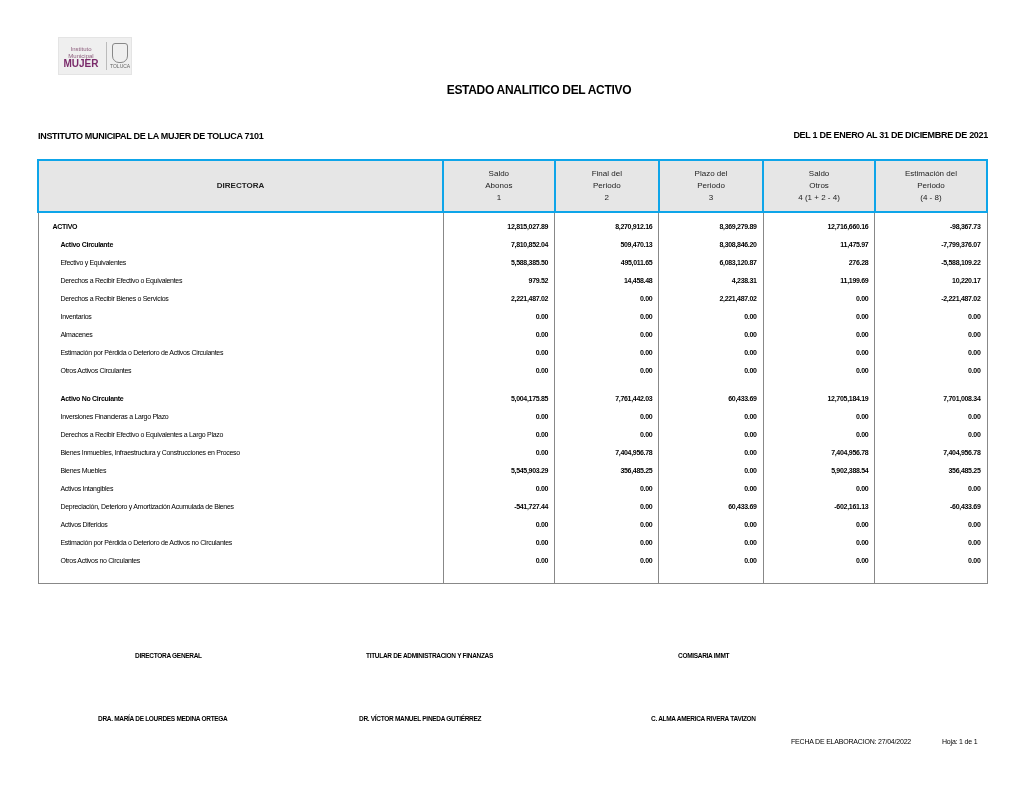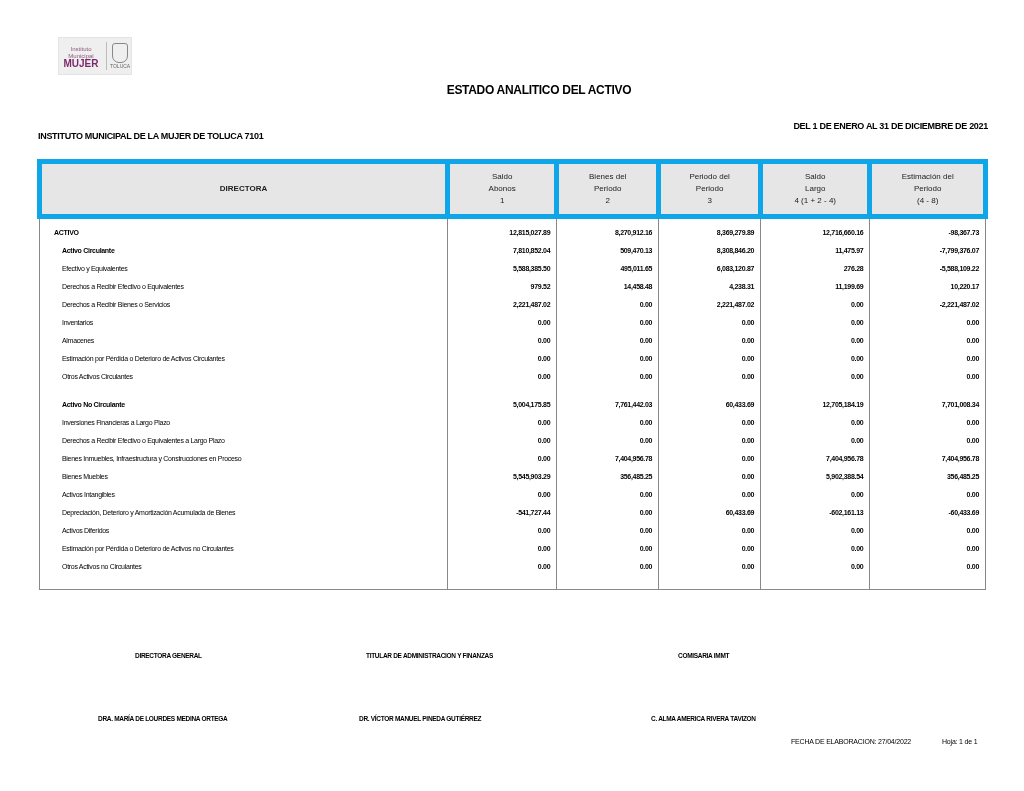--- a/index.html
+++ b/index.html
@@ -5,23 +5,23 @@
   body { margin:0; background:#fff; font-family:"Liberation Sans", sans-serif; color:#000; }
   .page { position:relative; width:1024px; height:791px; background:#fff; }
   .logo { position:absolute; left:58px; top:37px; width:72px; height:36px; background:#efefef; border:1px solid #e4e4e4; display:flex; align-items:center; }
   .logo .l1 { width:44px; font-size:6px; color:#8a5a7a; line-height:7px; text-align:center; }
   .logo .mujer { font-size:10px; font-weight:bold; color:#7a2a6a; }
   .logo .sep { width:1px; height:28px; background:#bbb; margin:0 3px; }
   .logo .shield { width:14px; height:18px; border:1px solid #888; border-radius:3px 3px 7px 7px; margin:0 auto; }
   .logo .tol { font-size:5px; color:#666; text-align:center; }
   .title { position:absolute; left:0; width:1024px; top:83px; text-align:center; font-weight:bold; font-size:12px; letter-spacing:-0.3px;padding-left:27px; }
   .entity { position:absolute; left:38px; top:131px; font-weight:bold; font-size:9px; letter-spacing:-0.3px; }
-  .period { position:absolute; right:36px; top:121px; font-weight:bold; font-size:9px; letter-spacing:-0.3px; }
+  .period { position:absolute; right:36px; top:130px; font-weight:bold; font-size:9px; letter-spacing:-0.3px; }
   table { position:absolute; left:37px; top:159px; width:951px; border-collapse:collapse; font-size:7px; }
-  th { background:#e6e6e6; border:5px solid #0ea5e9; font-weight:normal; color:#222; height:50px; padding:0; line-height:12px; font-size:8px; }
+  th { background:#e6e6e6; border:2px solid #0ea5e9; font-weight:normal; color:#222; height:50px; padding:0; line-height:12px; font-size:8px; }
   th.concept { font-weight:bold; width:403px; }
   td { padding:0 6px; height:18px; border-left:1px solid #888; border-right:1px solid #888; text-align:right; font-weight:bold; letter-spacing:-0.3px; }
   td.c { text-align:left; font-weight:normal; padding-left:14px; }
   td.c.sub { padding-left:22px; }
   td.c.sub.bold, td.c.bold { font-weight:bold; }
   td.c.top { padding-left:14px; }
   tr.first td { padding-top:4px; }
   tr.spacer td { height:10px; }
   tr.last td { border-bottom:1px solid #888; height:14px; }
   .sig { position:absolute; font-weight:bold; font-size:6.5px; letter-spacing:-0.3px; }
@@ -51,32 +51,32 @@
   <table>
     <thead>
       <tr>
         <th class="concept"><span>DIRECTORA</span></th>
         <th>
             <div>Saldo</div>
             <div>Abonos</div>
             <div>1</div>
           </th>
         <th>
-            <div>Bienes del</div>
+            <div>Final del</div>
             <div>Periodo</div>
             <div>2</div>
           </th>
         <th>
-            <div>Periodo del</div>
+            <div>Plazo del</div>
             <div>Periodo</div>
             <div>3</div>
           </th>
         <th>
             <div>Saldo</div>
-            <div>Largo</div>
+            <div>Otros</div>
             <div>4 (1 + 2 - 4)</div>
           </th>
         <th>
             <div>Estimación del</div>
             <div>Periodo</div>
             <div>(4 - 8)</div>
           </th>
       </tr>
     </thead>
     <tbody id="tbody">

